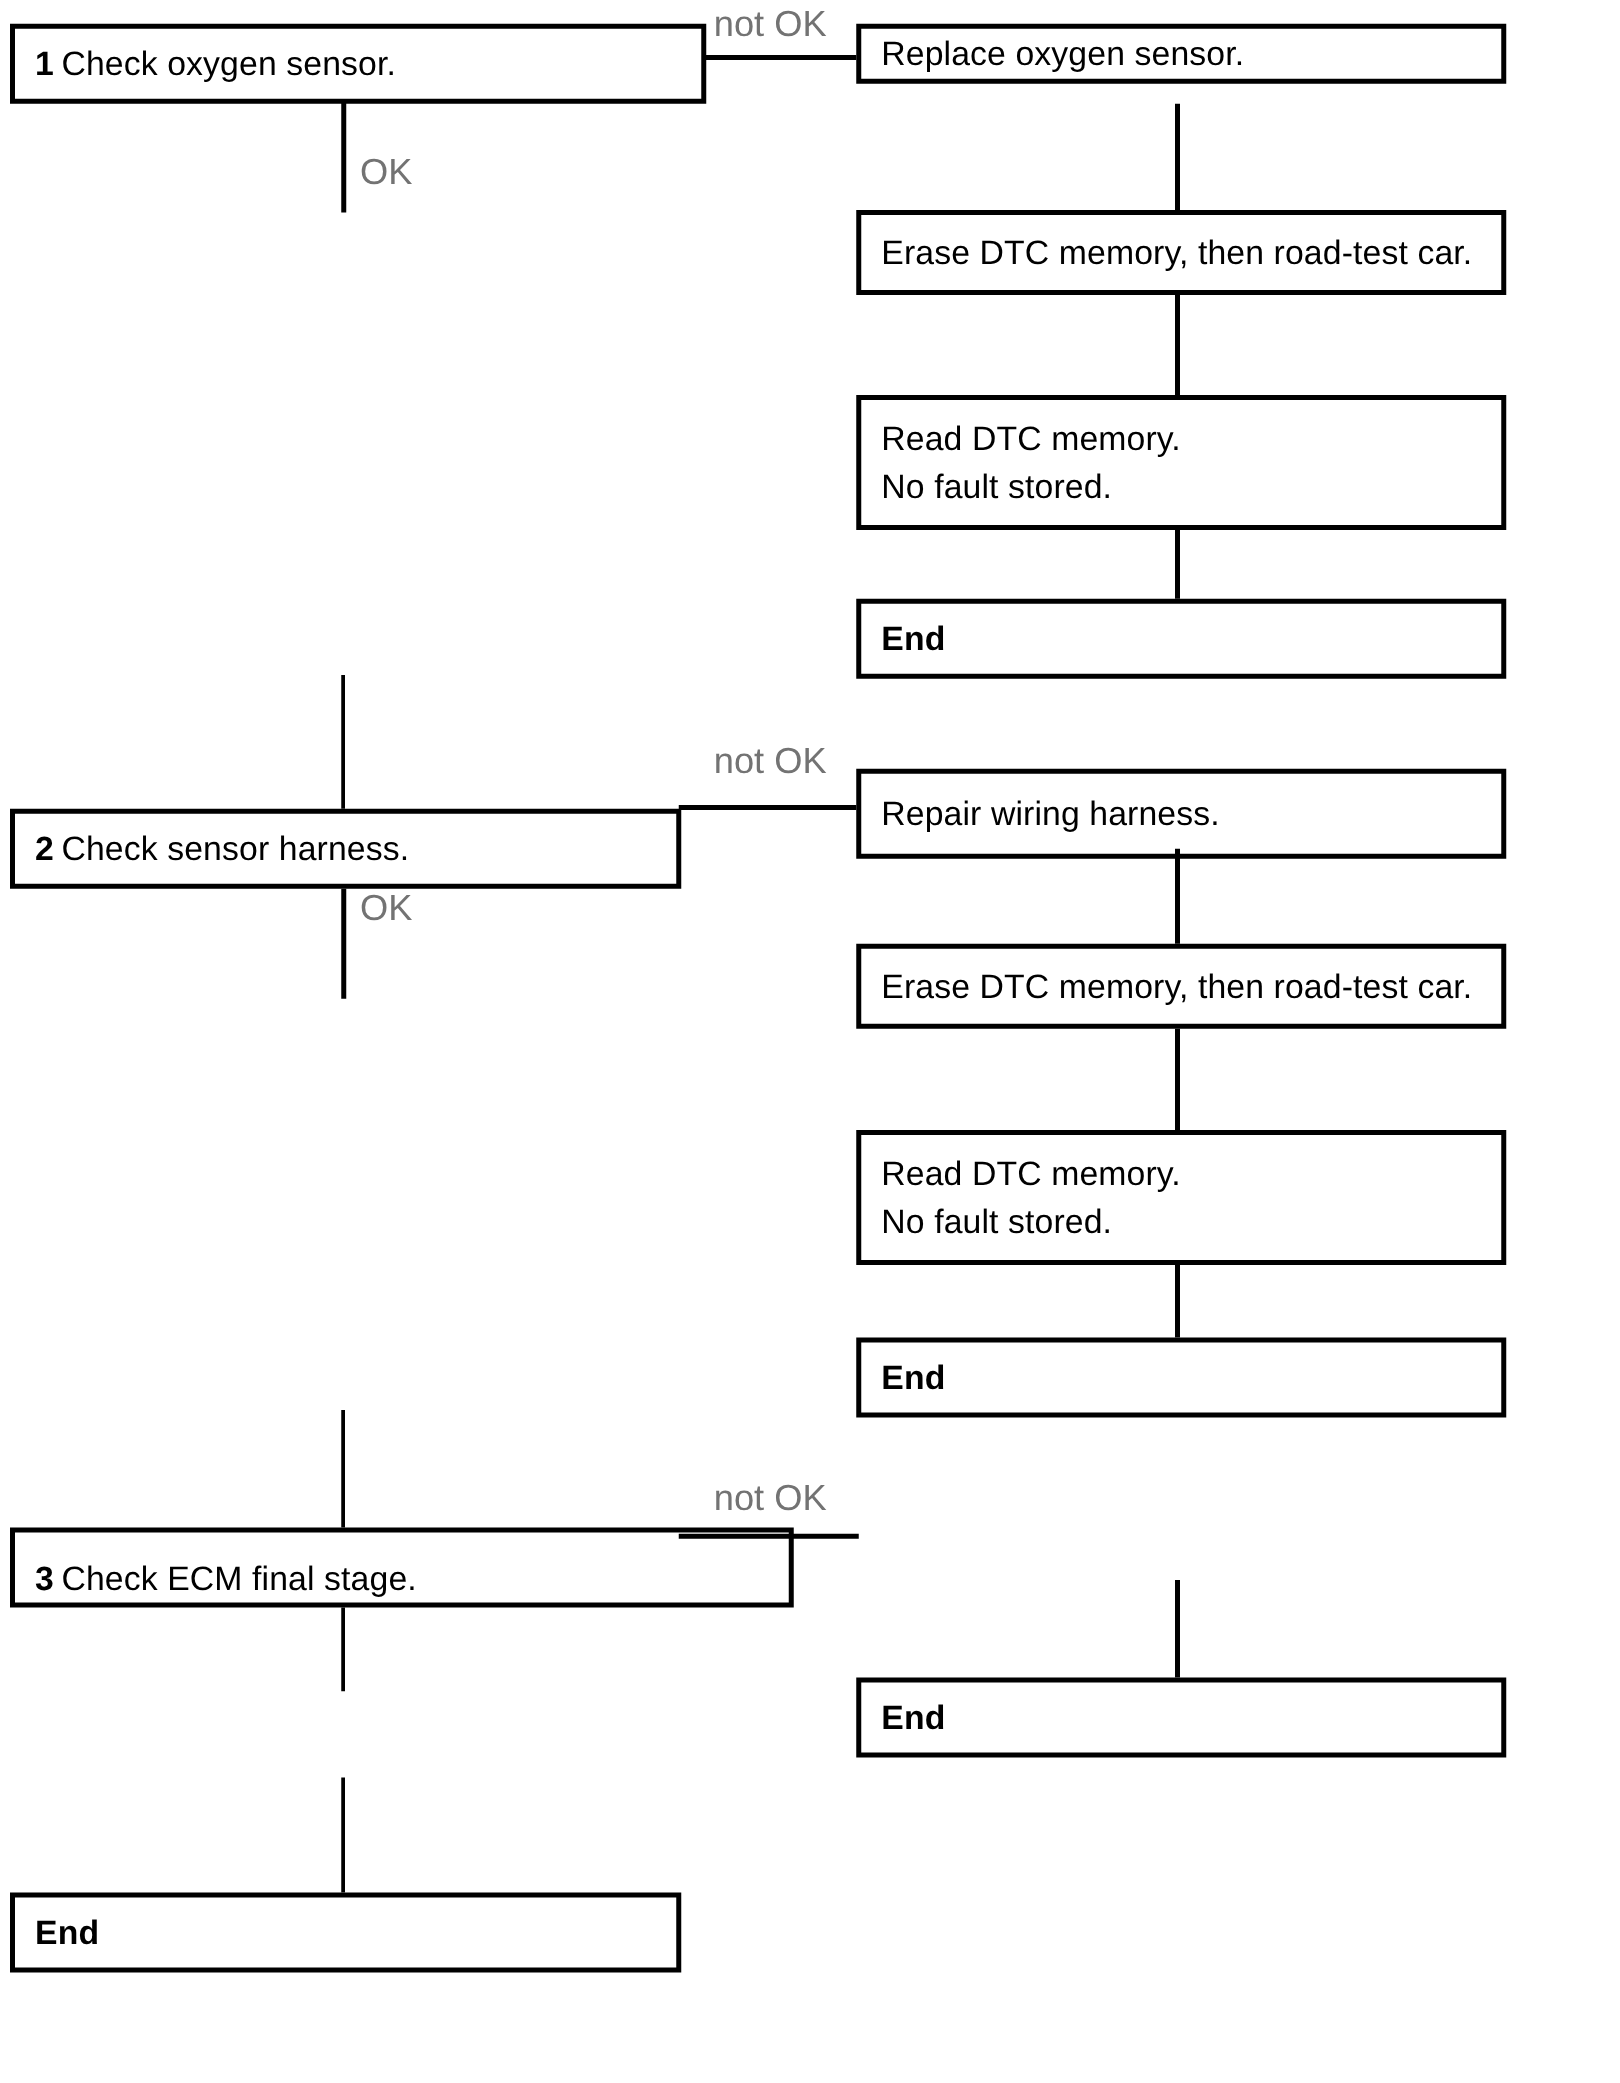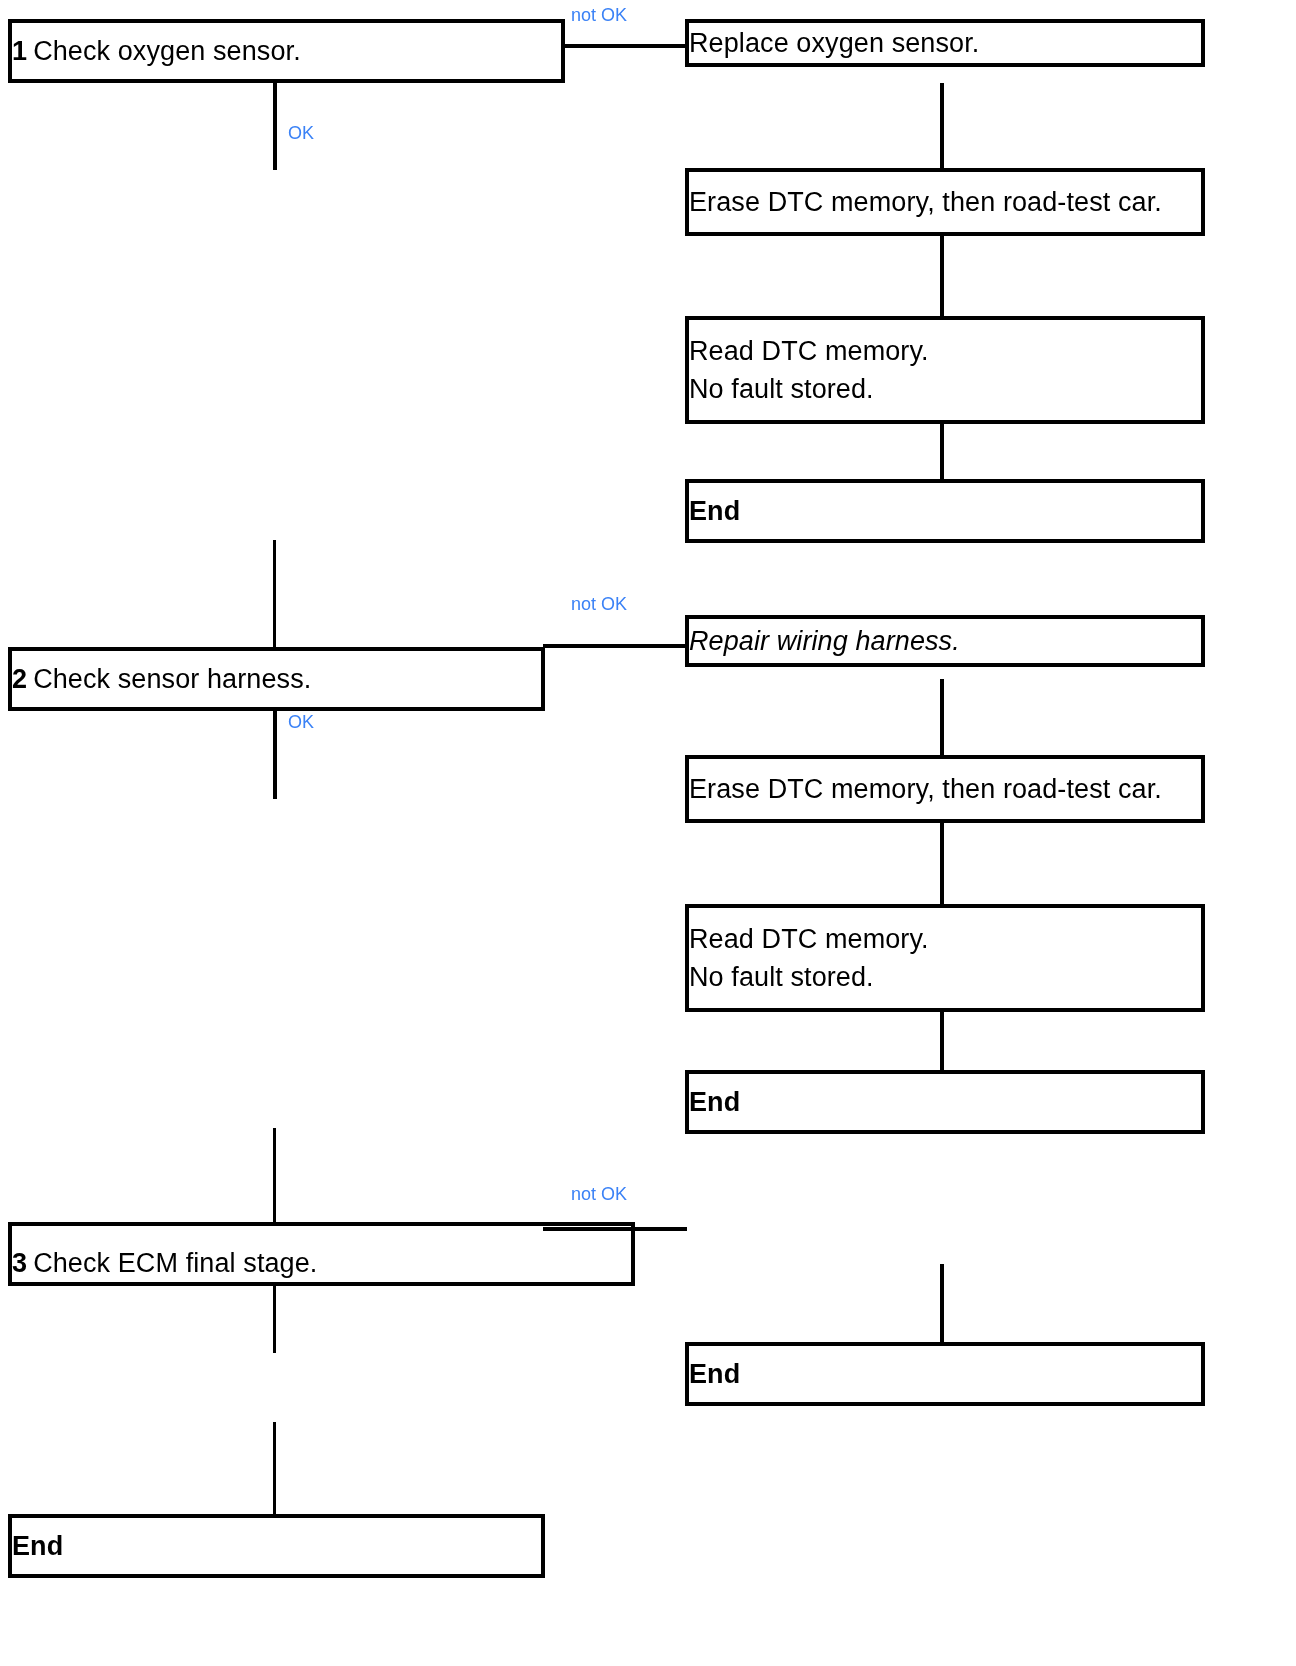--- a/index.html
+++ b/index.html
@@ -20,20 +20,21 @@
     overflow: hidden;
   }
   .node {
     position: absolute;
     box-sizing: border-box;
     border: 4px solid #000000;
     background: #ffffff;
     display: flex;
     flex-direction: column;
     justify-content: center;
+    padding-left: 16px;
   }
   .node .line {
     font-size: 27px;
     line-height: 1.42;
     letter-spacing: 0.1px;
     white-space: nowrap;
     color: #000000;
   }
   .node .num {
     font-weight: bold;
@@ -44,24 +45,24 @@
   }
   .conn {
     position: absolute;
     background: #000000;
   }
   .conn.v { width: 4px; }
   .conn.h { height: 4px; }
   .conn.thin { width: 3px; }
   .edge-label {
     position: absolute;
-    font-size: 18px;
+    font-size: 29px;
     line-height: 1;
     white-space: nowrap;
-    color: #3b82f6;
+    color: #737373;
   }
 </style>
 </head>
 <body>
 
 <div id="canvas">
 
   <div class="node" style="left:8px; top:19px; width:557px; height:64px;">
     <div class="line">
       <span class="num">1</span><span>Check oxygen sensor.</span>
@@ -104,21 +105,21 @@
       <span class="num">2</span><span>Check sensor harness.</span>
     </div>
   </div>
 
   <div class="conn h" style="left:543px; top:644px; width:144px;"></div>
   <div class="edge-label" style="left:571px; top:595px;">not OK</div>
 
   <div class="conn v" style="left:273px; top:711px; height:88px;"></div>
   <div class="edge-label" style="left:288px; top:713px;">OK</div>
 
-  <div class="node" style="left:685px; top:615px; width:520px; height:52px;font-style:italic;">
+  <div class="node" style="left:685px; top:615px; width:520px; height:72px;">
     <div class="line">Repair wiring harness.</div>
   </div>
 
   <div class="conn v" style="left:940px; top:679px; height:78px;"></div>
 
   <div class="node" style="left:685px; top:755px; width:520px; height:68px;">
     <div class="line">Erase DTC memory, then road-test car.</div>
   </div>
 
   <div class="conn v" style="left:940px; top:823px; height:83px;"></div>

